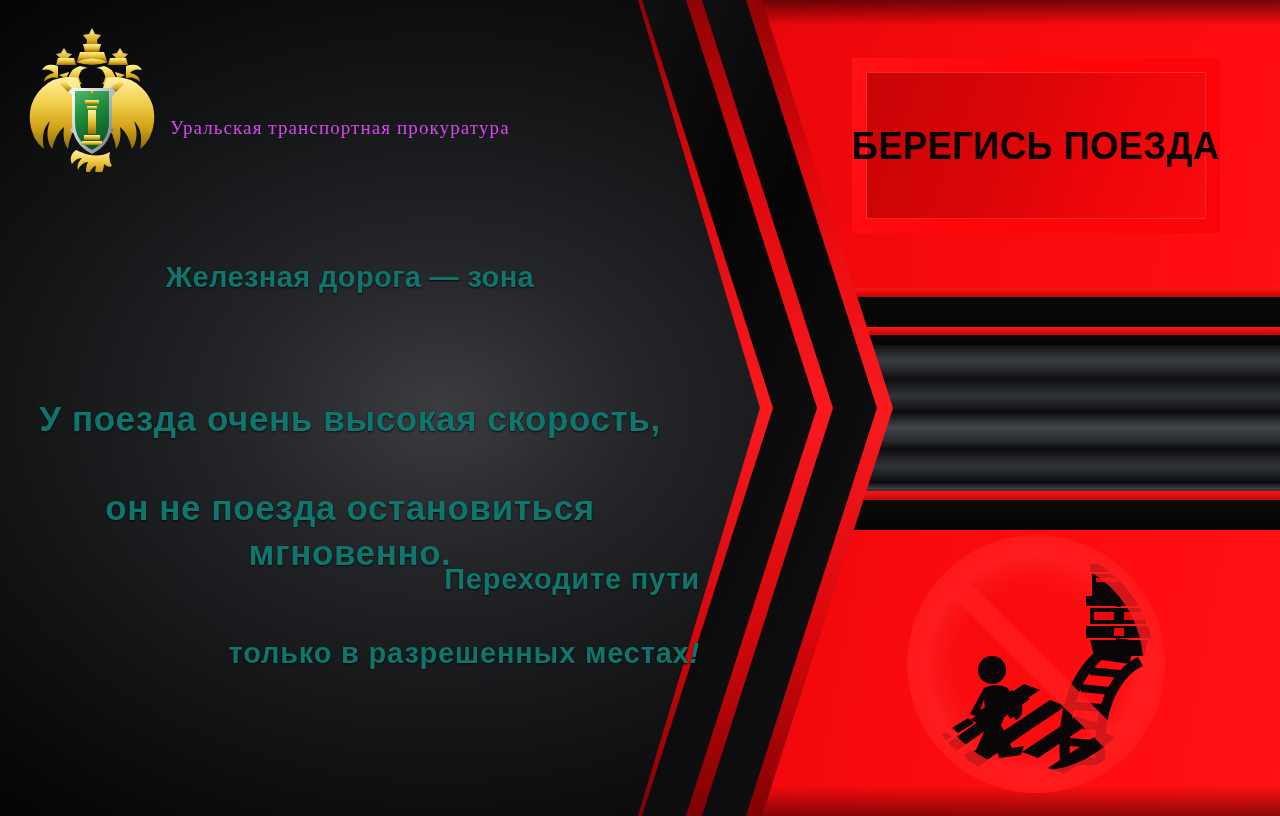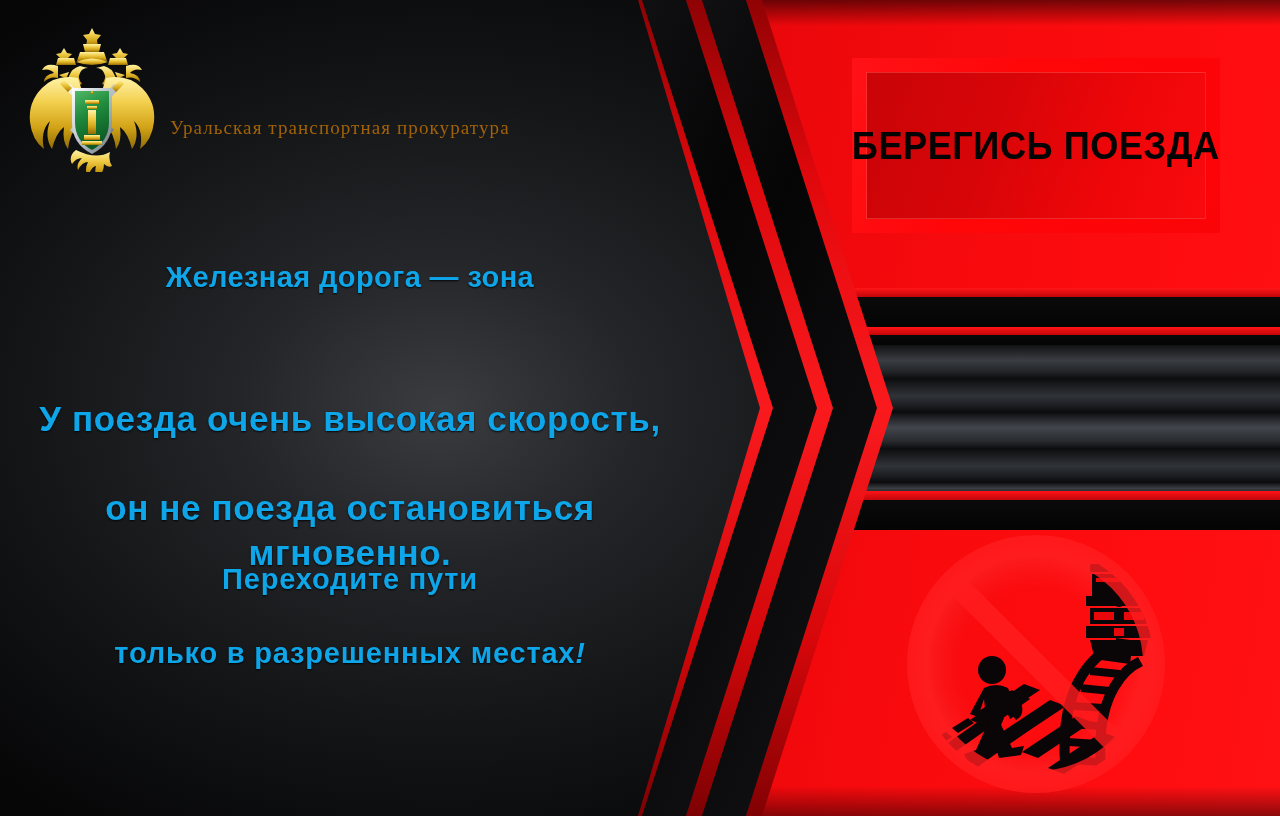--- a/index.html
+++ b/index.html
@@ -76,42 +76,42 @@
     white-space:nowrap;
     line-height:1;
   }
 
   
   .brand{
     position:absolute;left:28px;top:22px;display:flex;align-items:center;gap:14px;
   }
   .emblem{width:128px;height:150px;display:block;}
   .brand-text{
-    color:#a16207;
+    color:#d946ef;
     font-family:"Liberation Serif",serif;
     font-size:19px;
     letter-spacing:1.1px;
     white-space:nowrap;
     margin-top:62px;
   }
 
   
   .msg{
     position:absolute;
-    color:#0ea5e9;
+    color:#0f766e;
     font-family:"Liberation Sans",sans-serif;
     font-weight:bold;
     text-align:center;
     line-height:1.28;
     text-shadow:0 1px 2px rgba(0,0,0,.85);
     white-space:pre-line;
   }
   .msg-1{left:0;top:222px;width:700px;font-size:29px;letter-spacing:.4px;}
   .msg-2{left:0;top:352px;width:700px;font-size:35px;letter-spacing:.6px;}
-  .msg-3{left:0;top:524px;width:700px;font-size:29px;letter-spacing:.8px;}
+  .msg-3{left:0;top:524px;width:700px;font-size:29px;letter-spacing:.8px;text-align:right;}
   .msg .em{font-style:italic;}
 
   
   .prohib{position:absolute;left:900px;top:528px;width:272px;height:272px;}
 </style>
 </head>
 <body>
 
 <div id="poster">
 

